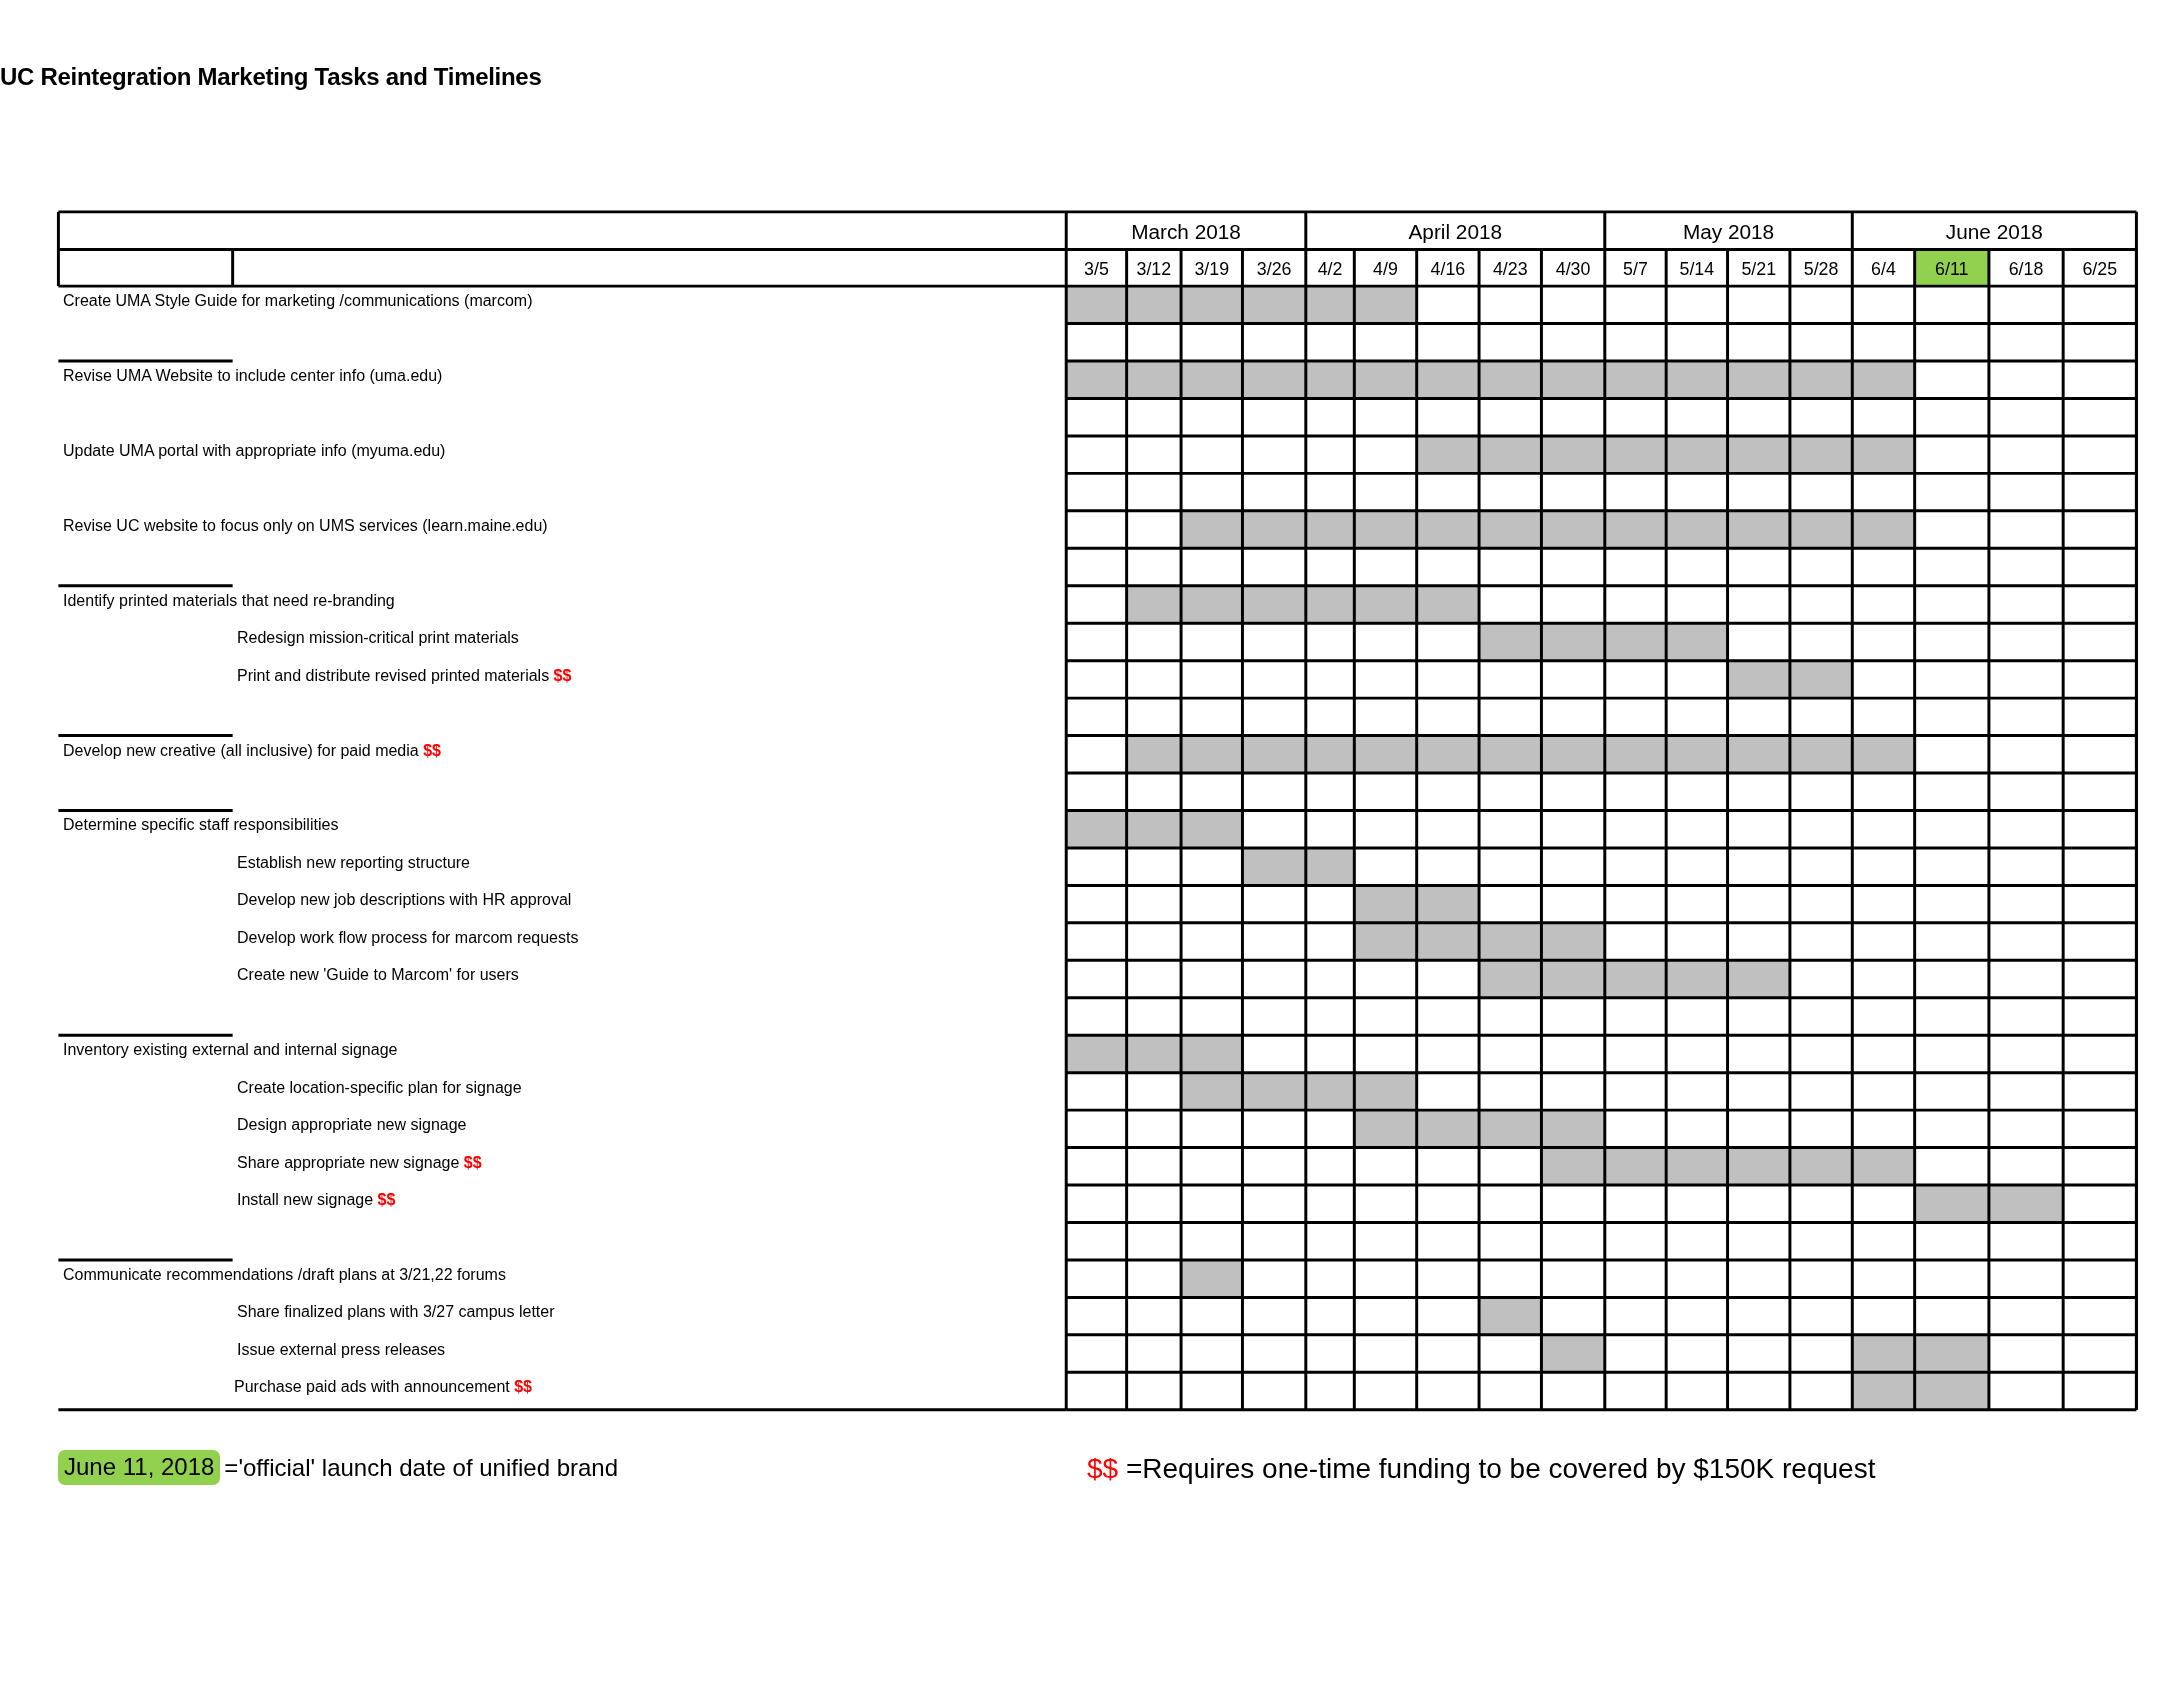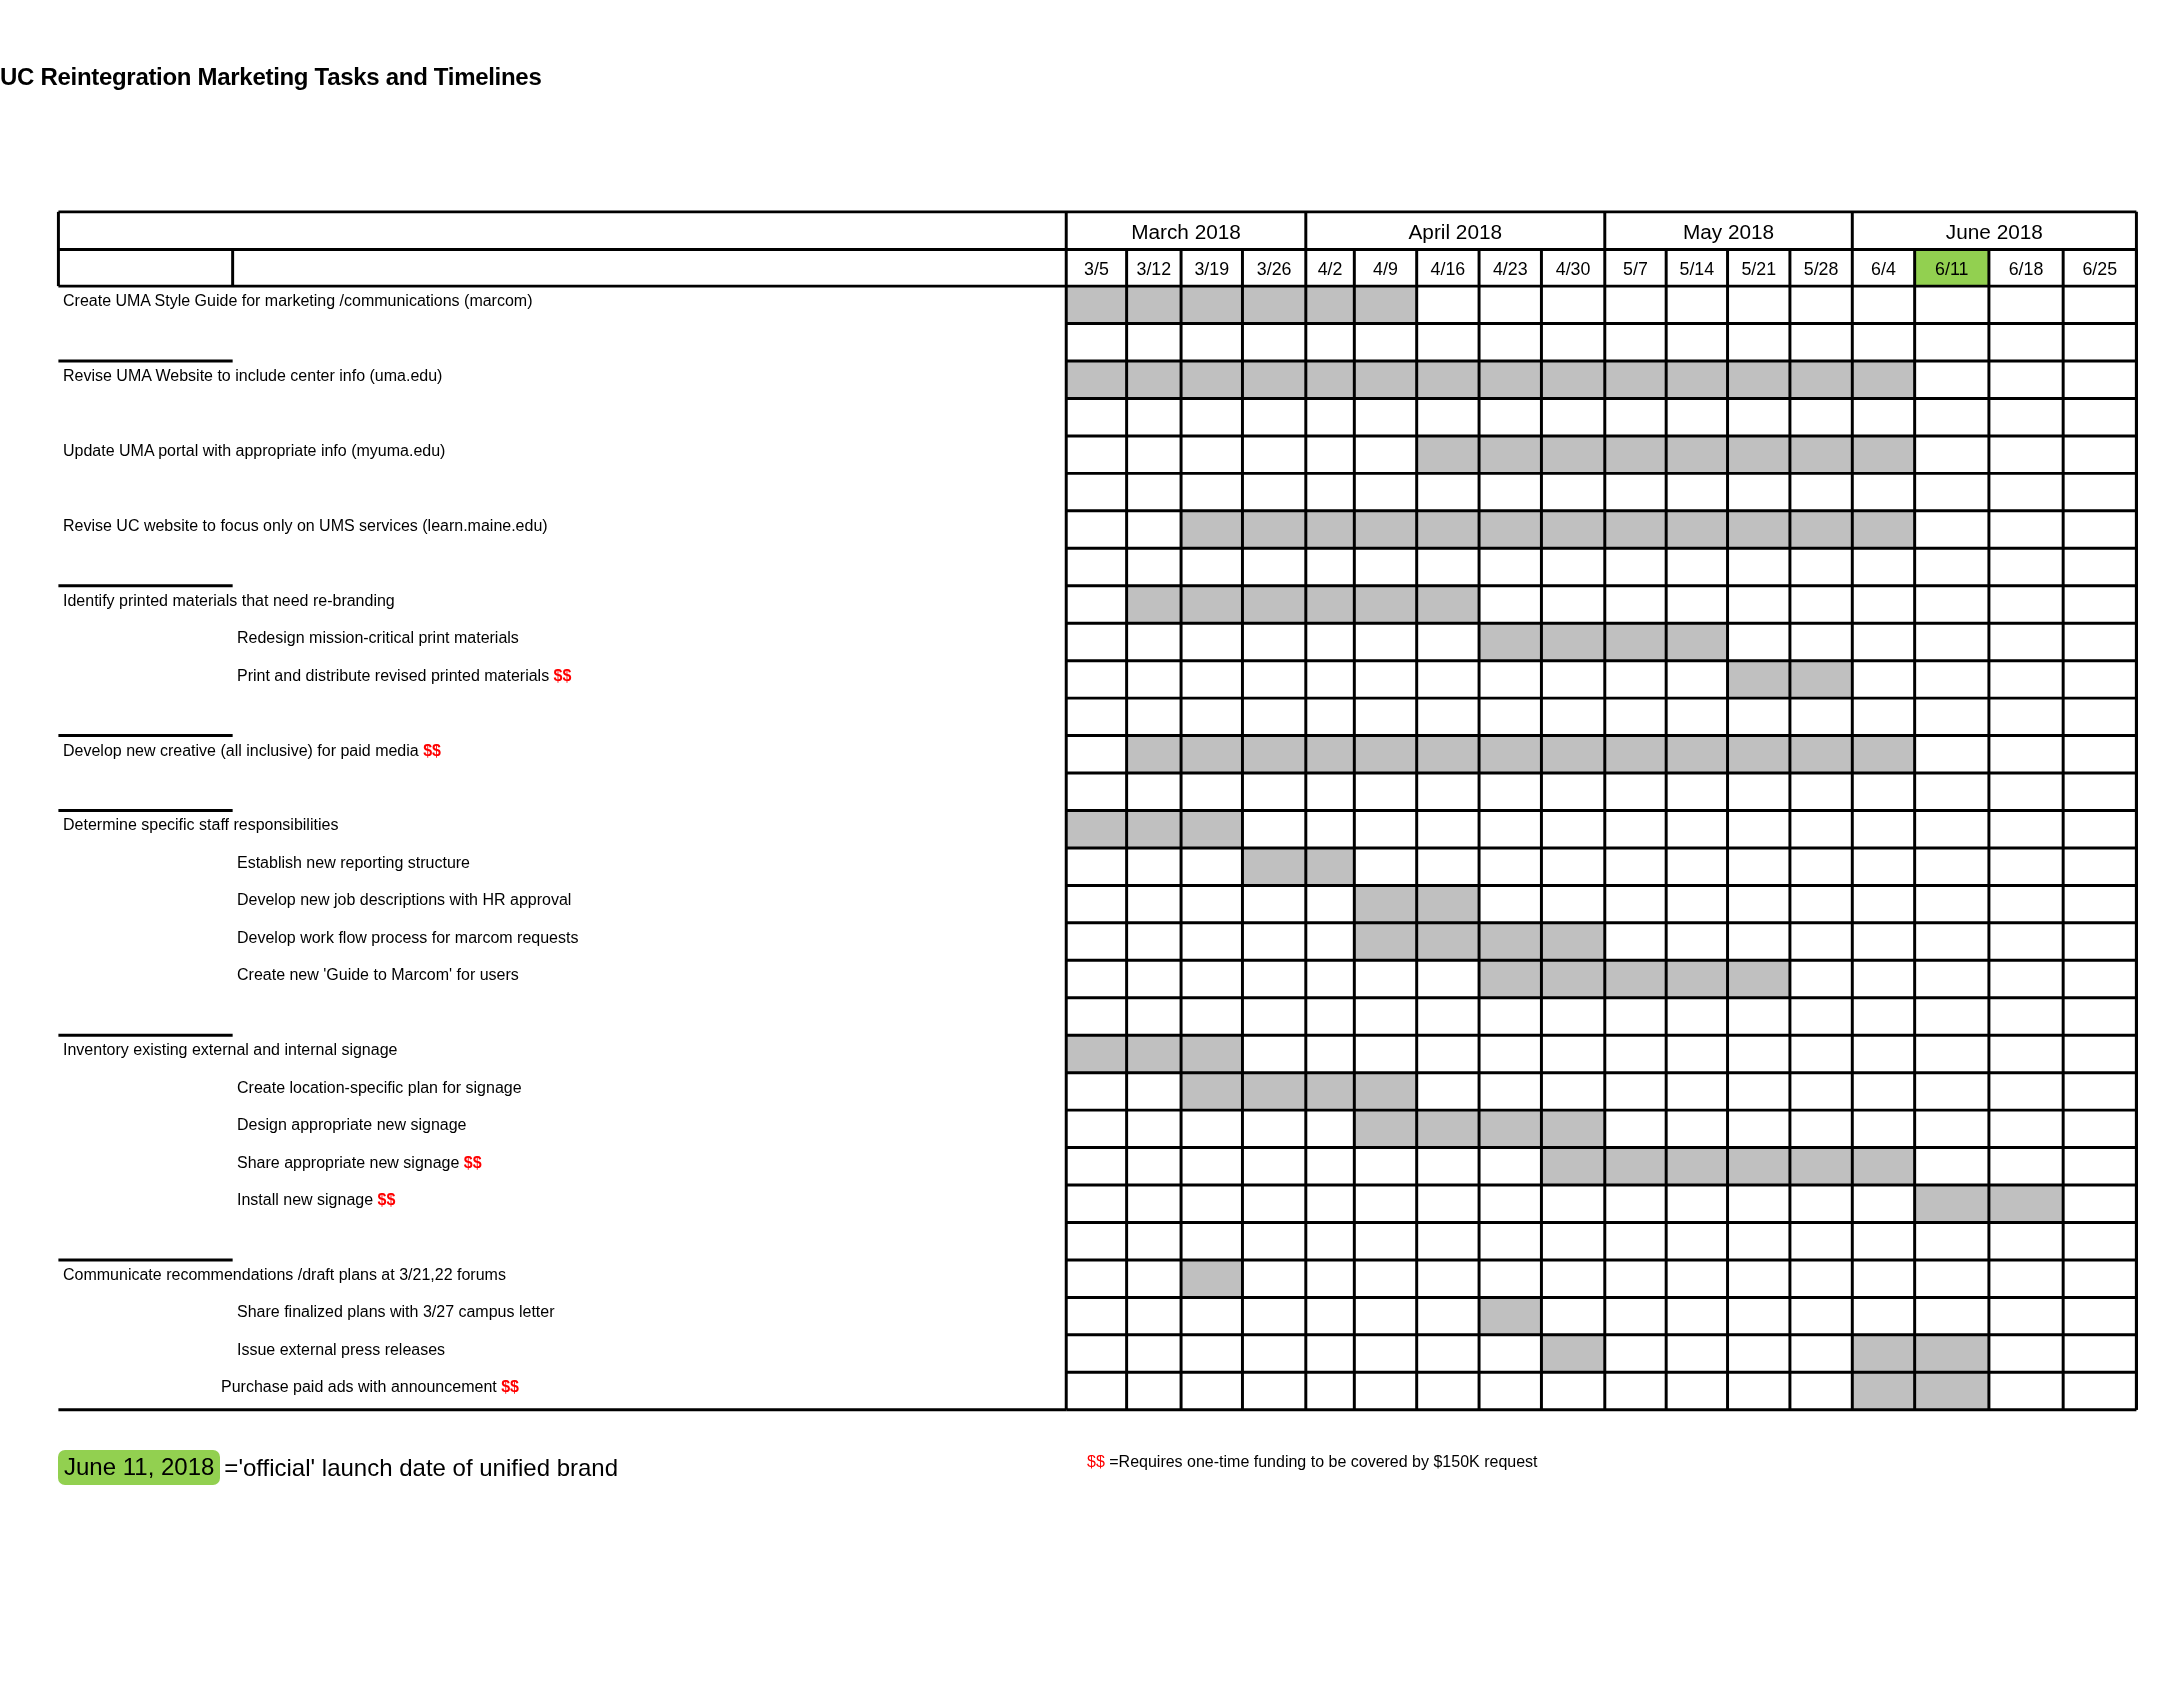--- a/index.html
+++ b/index.html
@@ -5,21 +5,21 @@
   html, body { margin: 0; padding: 0; background: #ffffff; }
   body { width: 2178px; height: 1683px; position: relative; overflow: hidden;
          font-family: "Liberation Sans", "DejaVu Sans", sans-serif; color: #000; }
   #title { position: absolute; left: 0; width: 2178px; top: 63px; text-align: left;
            font-weight: bold; font-size: 24px; letter-spacing: -0.3px; }
   #gantt { position: absolute; left: 0; top: 0; width: 2178px; height: 1683px; }
   .tlabel { position: absolute; font-size: 16px; white-space: nowrap; line-height: 1; }
   .money { color: #ff0000; font-weight: bold; }
   #footer-left { position: absolute; left: 58px; top: 1450px; font-size: 24px; white-space: nowrap; display: flex; align-items: center; }
   #launch-date { background: #92d050; padding: 3px 6px 4px 6px; border-radius: 7px; }
-  #footer-right { position: absolute; left: 1087px; top: 1453px; font-size: 16px; white-space: nowrap; }
+  #footer-right { position: absolute; left: 1087px; top: 1453px; font-size: 28px; white-space: nowrap; }
   #footer-right .legend-sym { color: #ff0000; }
 </style>
 </head>
 <body>
 
 <div id="title">UC Reintegration Marketing Tasks and Timelines</div>
 
 <svg id="gantt" xmlns="http://www.w3.org/2000/svg" width="2178" height="1683" viewBox="0 0 2200 1700">
     <rect x="1934" y="252" width="75" height="37" fill="#92D050"></rect>
     <rect x="1077" y="289" width="61" height="37.833333333333336" fill="#C0C0C0"></rect>
@@ -232,21 +232,21 @@
     <div class="tlabel" style="left: 237px; top: 930px;"><span>Develop work flow process for marcom requests</span></div>
     <div class="tlabel" style="left: 237px; top: 967px;"><span>Create new 'Guide to Marcom' for users</span></div>
     <div class="tlabel" style="left: 63px; top: 1042px;"><span>Inventory existing external and internal signage</span></div>
     <div class="tlabel" style="left: 237px; top: 1080px;"><span>Create location-specific plan for signage</span></div>
     <div class="tlabel" style="left: 237px; top: 1117px;"><span>Design appropriate new signage</span></div>
     <div class="tlabel" style="left: 237px; top: 1155px;"><span>Share appropriate new signage</span><span class="money"> $$</span></div>
     <div class="tlabel" style="left: 237px; top: 1192px;"><span>Install new signage</span><span class="money"> $$</span></div>
     <div class="tlabel" style="left: 63px; top: 1267px;"><span>Communicate recommendations /draft plans at 3/21,22 forums</span></div>
     <div class="tlabel" style="left: 237px; top: 1304px;"><span>Share finalized plans with 3/27 campus letter</span></div>
     <div class="tlabel" style="left: 237px; top: 1342px;"><span>Issue external press releases</span></div>
-    <div class="tlabel" style="left: 221px; top: 1379px;"><span>Purchase paid ads with announcement</span><span class="money"> $$</span></div>
+    <div class="tlabel" style="left: 234px; top: 1379px;"><span>Purchase paid ads with announcement</span><span class="money"> $$</span></div>
   </div>
 
 <div id="footer-left">
   <span id="launch-date">June 11, 2018</span>
   <span style="margin-left:4px;">='official' launch date of unified brand</span>
 </div>
 <div id="footer-right">
   <span class="legend-sym">$$</span><span> =Requires one-time funding to be covered by $150K request</span>
 </div>
 

